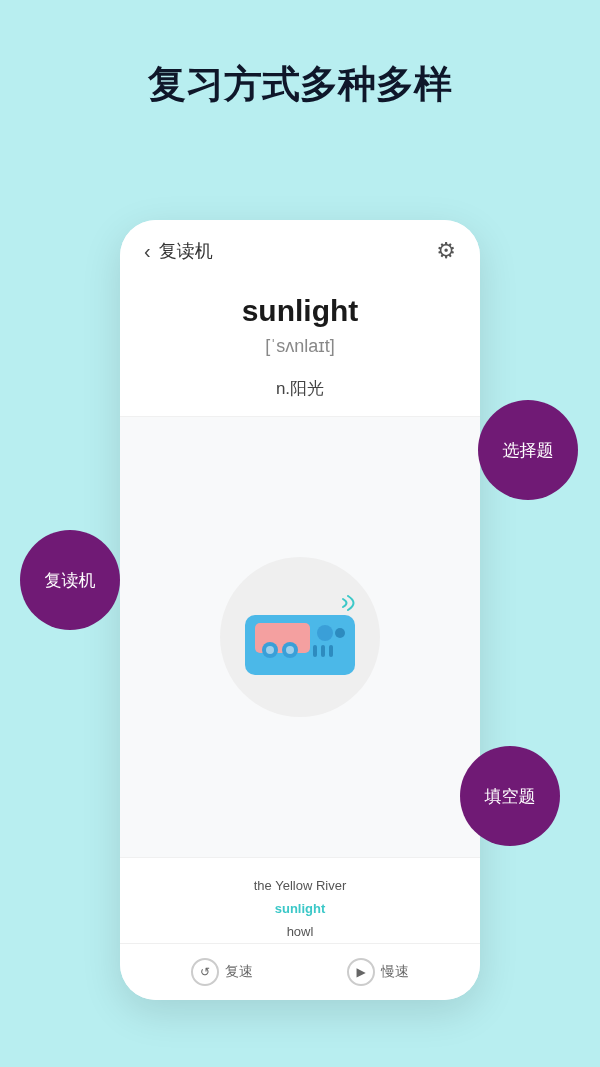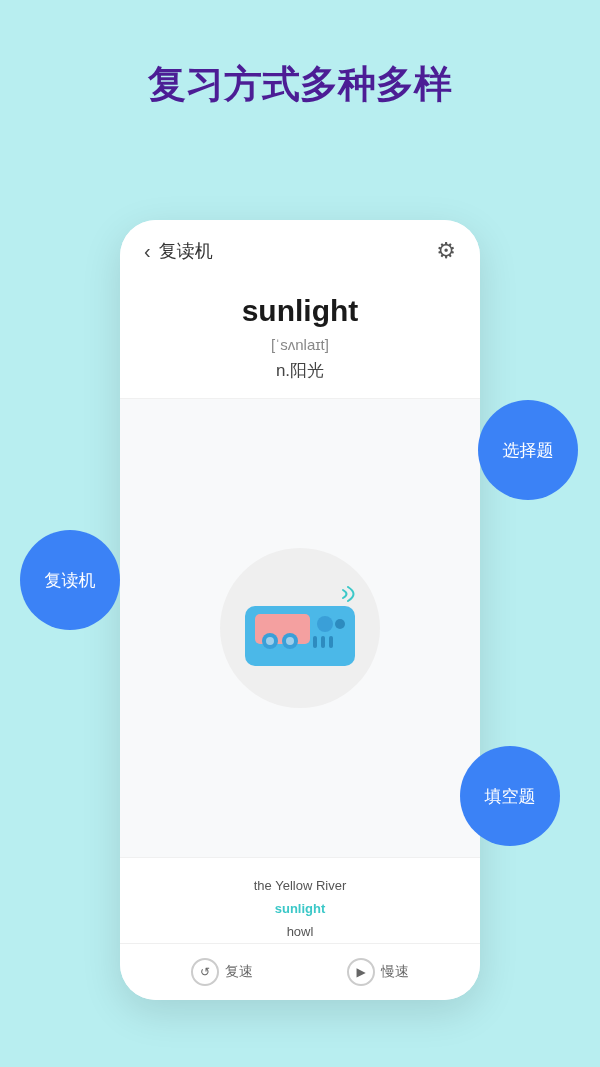--- a/index.html
+++ b/index.html
@@ -13,21 +13,21 @@
     }
 
     .header-text {
       text-align: center;
       padding-top: 60px;
       padding-bottom: 30px;
     }
     .header-line1 {
       font-size: 38px;
       font-weight: 700;
-      color: #4c1d95;
+      color: #0f172a;
       line-height: 1.3;
     }
     .header-line2 {
       font-size: 38px;
       font-weight: 700;
       color: #2a2a2a;
       line-height: 1.3;
     }
 
     .phone-wrapper {
@@ -80,23 +80,23 @@
       text-align: center;
       border-bottom: 1px solid #f0f0f0;
     }
     .word-english {
       font-size: 30px;
       font-weight: 700;
       color: #1a1a1a;
       margin-bottom: 8px;
     }
     .word-phonetic {
-      font-size: 15px;
+      font-size: 18px;
       color: #888;
-      margin-bottom: 6px;
+      margin-bottom: 20px;
     }
     .word-meaning {
       font-size: 17px;
       color: #444;
     }
 
     .tape-section {
       flex: 1;
       background: #f8f9fa;
       display: flex;
@@ -155,21 +155,21 @@
       display: flex;
       align-items: center;
       justify-content: center;
       font-size: 12px;
     }
 
     
     .bubble {
       position: absolute;
       border-radius: 50%;
-      background: #3b82f6;
+      background: #701a75;
       display: flex;
       align-items: center;
       justify-content: center;
       color: #fff;
       font-size: 17px;
       font-weight: 500;
       cursor: pointer;
       z-index: 10;
     }
 

